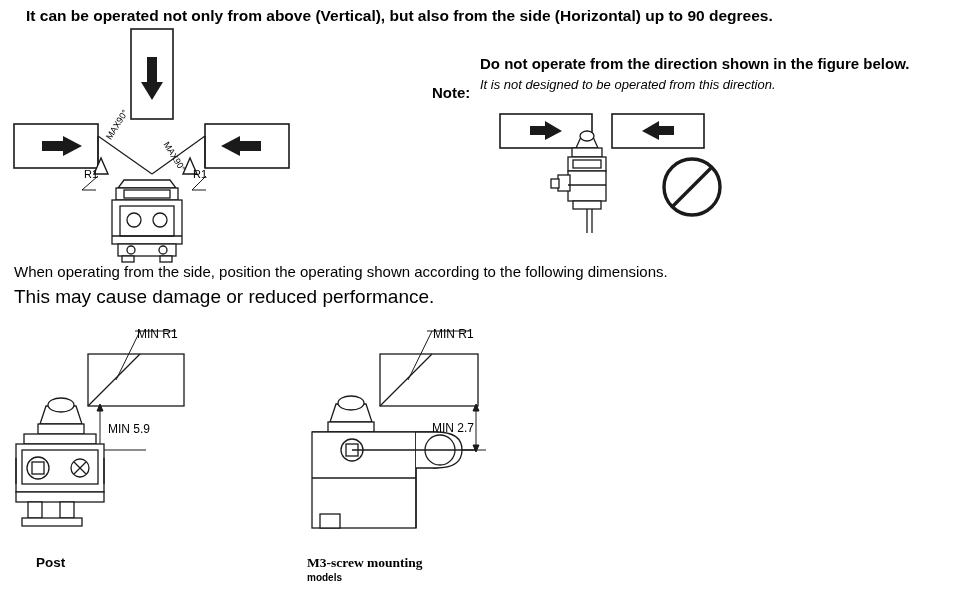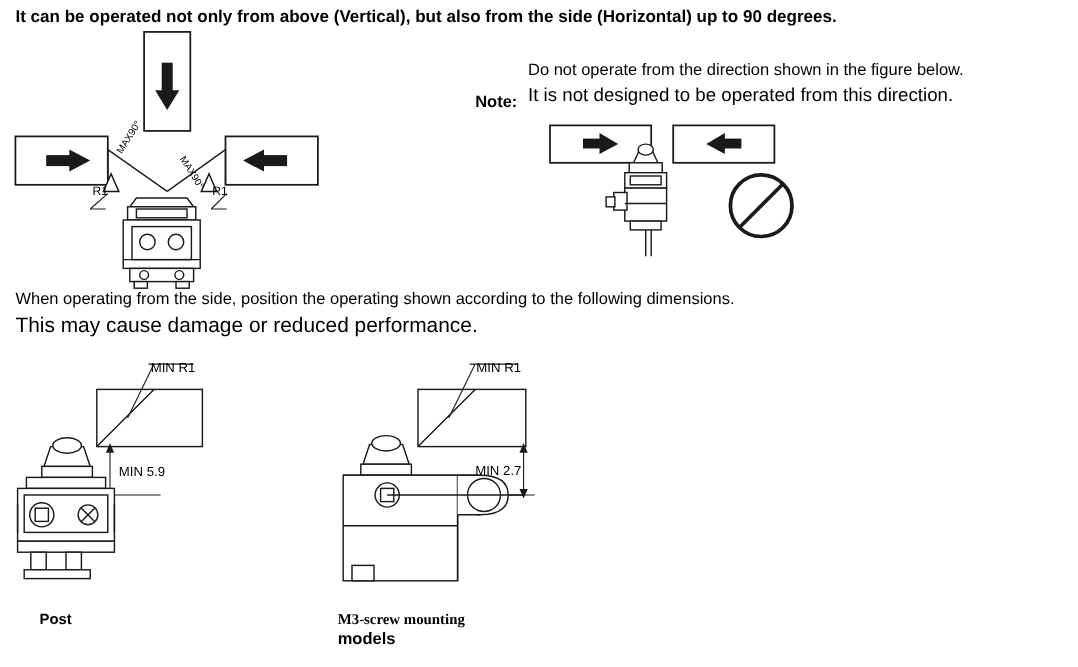--- a/index.html
+++ b/index.html
@@ -6,46 +6,46 @@
   body{
     width:980px;height:606px;
     background:#ffffff;
     font-family:"Liberation Sans", sans-serif;
     color:#000000;
     position:relative;
     overflow:hidden;
   }
   .abs{position:absolute;}
   .heading{
-    left:14px;top:6px;width:955px;
+    left:26px;top:6px;width:955px;
     font-size:15.5px;font-weight:bold;line-height:20px;
   }
   .note-label{
     left:432px;top:55px;font-size:15px;font-weight:bold;margin-top:29px;
   }
   .note-line1{
-    left:480px;top:55px;font-size:15px;white-space:nowrap;
+    left:480px;top:55px;font-size:15px;white-space:nowrap;font-weight:bold;
   }
   .note-line2{
-    left:480px;top:77px;font-size:17px;white-space:nowrap;
+    left:480px;top:77px;font-size:13px;white-space:nowrap;font-style:italic;
   }
   .para1{
     left:14px;top:263px;font-size:15px;white-space:nowrap;
   }
   .para2{
     left:14px;top:286px;font-size:19px;white-space:nowrap;
   }
   .cap-post{
     left:36px;top:555px;font-size:13.5px;font-weight:bold;text-align:center;
   }
   .cap-m3-1{
     left:307px;top:555px;font-size:13.5px;font-weight:bold;font-family:Liberation Serif, serif;
   }
   .cap-m3-2{
-    left:307px;top:572px;font-size:15px;font-weight:bold;
+    left:307px;top:572px;font-size:10px;font-weight:bold;
   }
   .dimlabel{font-size:12px;}
   .minr1-a{left:137px;top:327px;}
   .minr1-b{left:433px;top:327px;}
   .min59{left:108px;top:422px;}
   .min58{left:432px;top:421px;}
   .r1-left{left:84px;top:168px;font-size:11px;}
   .r1-right{left:193px;top:168px;font-size:11px;}
   .maxdeg-l{
     left:104px;top:136px;font-size:9px;

